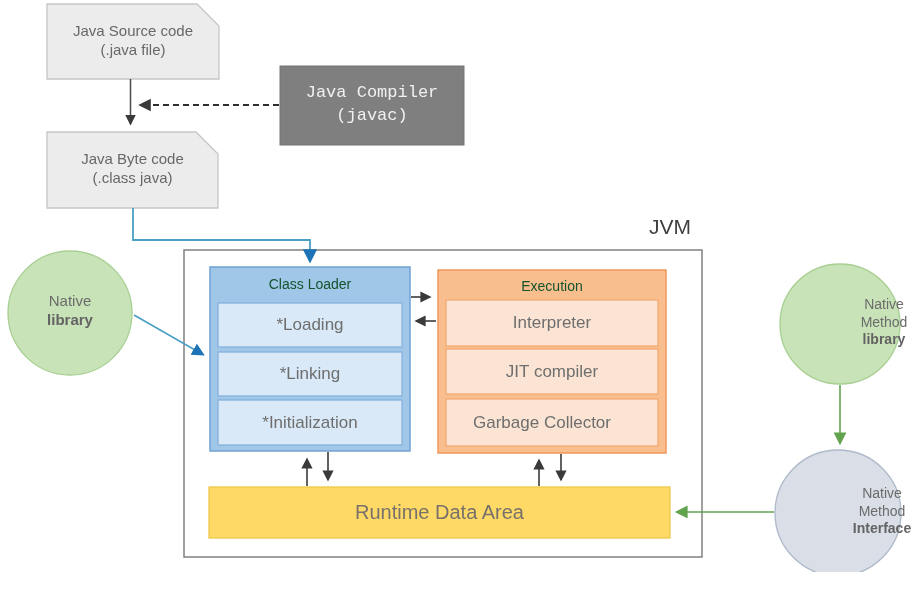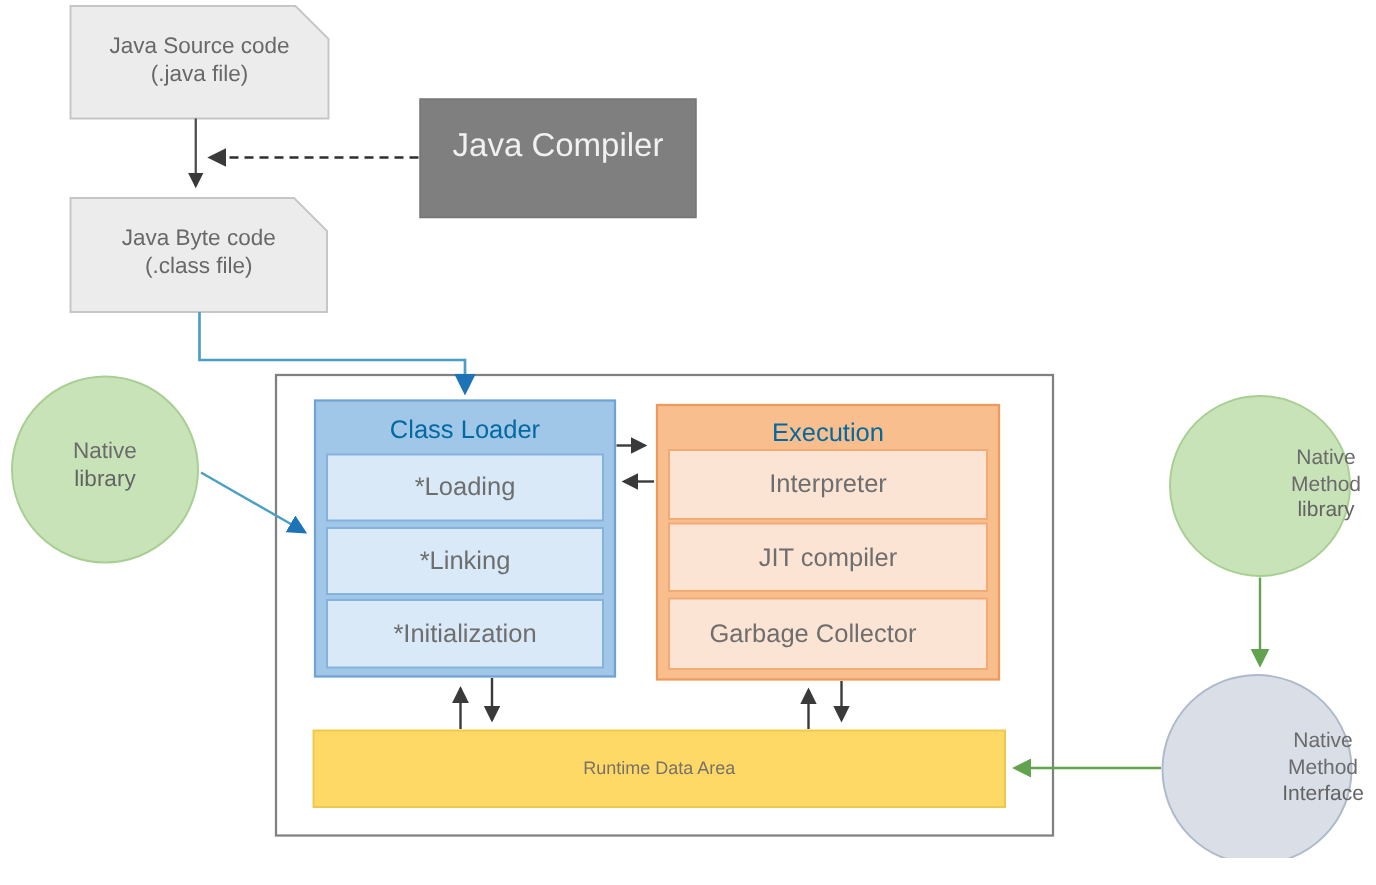--- a/index.html
+++ b/index.html
@@ -3,27 +3,27 @@
 <meta charset="utf-8">
 <style>
   html,body{margin:0;padding:0;background:#fff;}
   #stage{
     position:relative;width:917px;height:572px;background:#ffffff;
     font-family:"Liberation Sans", sans-serif;overflow:hidden;
   }
   #shapes{position:absolute;left:0;top:0;z-index:0;}
   .txt{position:absolute;z-index:2;text-align:center;color:#6e6e6e;line-height:1.25;}
   .doc-label{font-size:15px;color:#686868;}
-  .compiler-label{font-size:22px;color:#f1f1f1;line-height:1.35;}
+  .compiler-label{font-size:17px;color:#f1f1f1;line-height:1.35;font-family:Liberation Mono, monospace;}
   .jvm-label{font-size:21px;color:#3f3f3f;}
-  .section-title{font-size:17px;color:#0369a1;}
+  .section-title{font-size:14px;color:#14532d;}
   .item-label{font-size:17px;color:#6e6e6e;display:flex;align-items:center;justify-content:center;}
-  .runtime-label{font-size:12px;color:#77716a;display:flex;align-items:center;justify-content:center;}
+  .runtime-label{font-size:20px;color:#77716a;display:flex;align-items:center;justify-content:center;}
   .circle-label{font-size:15px;color:#6b6b6b;}
-  .circle-label .bold{font-weight:normal;color:#636363;}
+  .circle-label .bold{font-weight:bold;color:#636363;}
   .small-circle-label{font-size:14px;padding-left:44px;}
 </style>
 </head>
 <body>
 
 <div id="stage">
 
   <svg id="shapes" width="917" height="590" viewBox="0 0 917 590">
     <defs>
       <marker id="m-dark" markerWidth="8" markerHeight="8" refX="6" refY="3.5" orient="auto">
@@ -74,27 +74,29 @@
     <line x1="774" y1="512" x2="678" y2="512" stroke="#62a34f" stroke-width="1.6" marker-end="url(#m-green)"></line>
   </svg>
 
   <div class="txt doc-label" style="left:47px;top:22px;width:172px;">
     <div>Java Source code</div>
     <div>(.java file)</div>
   </div>
 
   <div class="txt compiler-label" style="left:280px;top:82px;width:184px;">
     <div>Java Compiler</div>
+    <div>(javac)</div>
   </div>
 
   <div class="txt doc-label" style="left:47px;top:150px;width:171px;">
     <div>Java Byte code</div>
-    <div>(.class file)</div>
+    <div>(.class java)</div>
   </div>
 
+  <div class="txt jvm-label" style="left:628px;top:214px;width:84px;">JVM</div>
 
   <div class="txt section-title" style="left:210px;top:276px;width:200px;">Class Loader</div>
   <div class="txt item-label" style="left:218px;top:352px;width:184px;height:44px;">*Linking</div>
   <div class="txt item-label" style="left:218px;top:303px;width:184px;height:44px;">*Loading</div>
   <div class="txt item-label" style="left:218px;top:400px;width:184px;height:45px;">*Initialization</div>
 
   <div class="txt item-label" style="left:446px;top:300px;width:212px;height:46px;">Interpreter</div>
   <div class="txt section-title" style="left:438px;top:278px;width:228px;">Execution</div>
   <div class="txt item-label" style="left:446px;top:349px;width:212px;height:45px;">JIT compiler</div>
   <div class="txt item-label" style="left:436px;top:399px;width:212px;height:47px;">Garbage Collector</div>

